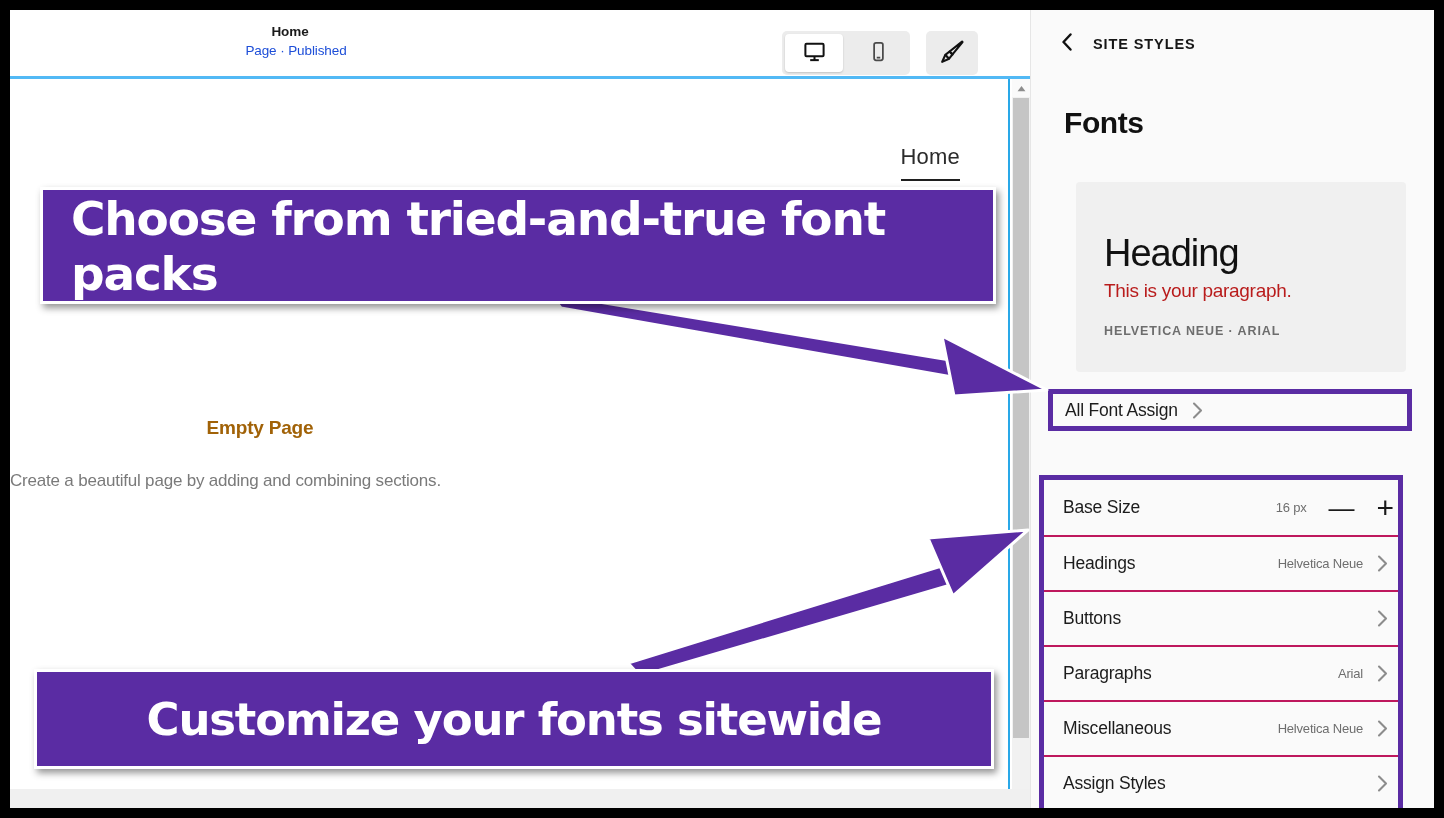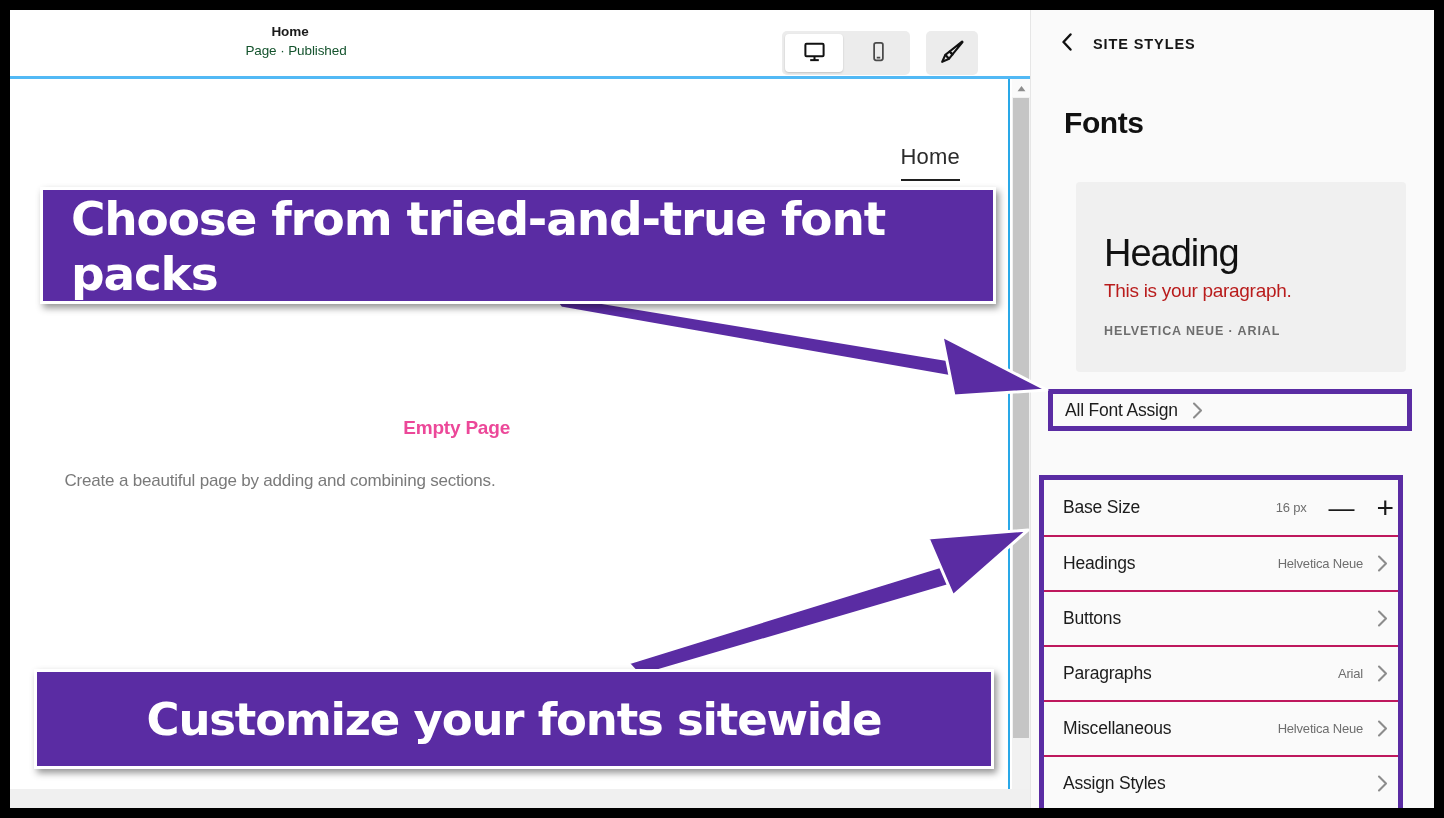--- a/index.html
+++ b/index.html
@@ -35,21 +35,21 @@
   }
   #page-meta {
     position: absolute; left: 0; top: 12px; width: 560px;
     text-align: center;
   }
   #page-meta .ttl {
     font-size: 13.5px; font-weight: bold; color: #1a1a1a;
     letter-spacing: -0.1px; line-height: 19px;
   }
   #page-meta .sub {
-    font-size: 13.5px; color: #14532d; line-height: 19px;
+    font-size: 13.5px; color: #1d4ed8; line-height: 19px;
     letter-spacing: -0.1px;
     margin-left: 12px;
   }
 
   #view-toggle {
     position: absolute; right: 120px; top: 21px;
     width: 128px; height: 44px;
     background: #ececec; border-radius: 5px;
     display: flex; align-items: center;
   }
@@ -79,28 +79,27 @@
     background: #ffffff;
     border-right: 2px solid #29a8e8;
   }
   #site-nav {
     position: absolute; right: 48px; top: 65px;
     font-size: 22px; color: #2b2b2b; letter-spacing: .2px;
     padding-bottom: 9px; border-bottom: 2px solid #1f1f1f;
   }
   #empty-title {
     position: absolute; left: 0; top: 338px; width: 500px;
-    text-align: right; font-size: 19px; font-weight: bold; color: #ec4899;
+    text-align: center; font-size: 19px; font-weight: bold; color: #a16207;
     letter-spacing: -.2px;
   }
   #empty-desc {
     position: absolute; left: 0; top: 392px; width: 500px;
-    text-align: center; font-size: 17px; color: #7a7a7a;
+    text-align: left; font-size: 17px; color: #7a7a7a;
     letter-spacing: -.2px;
-    padding-left: 40px;
   }
 
   
   #vscroll {
     position: absolute; right: 0; top: 69px;
     width: 18px; height: 710px;
     background: #f1f1f1;
   }
   #vscroll .arrow-up {
     position: absolute; left: 0; top: 0; width: 18px; height: 18px;

